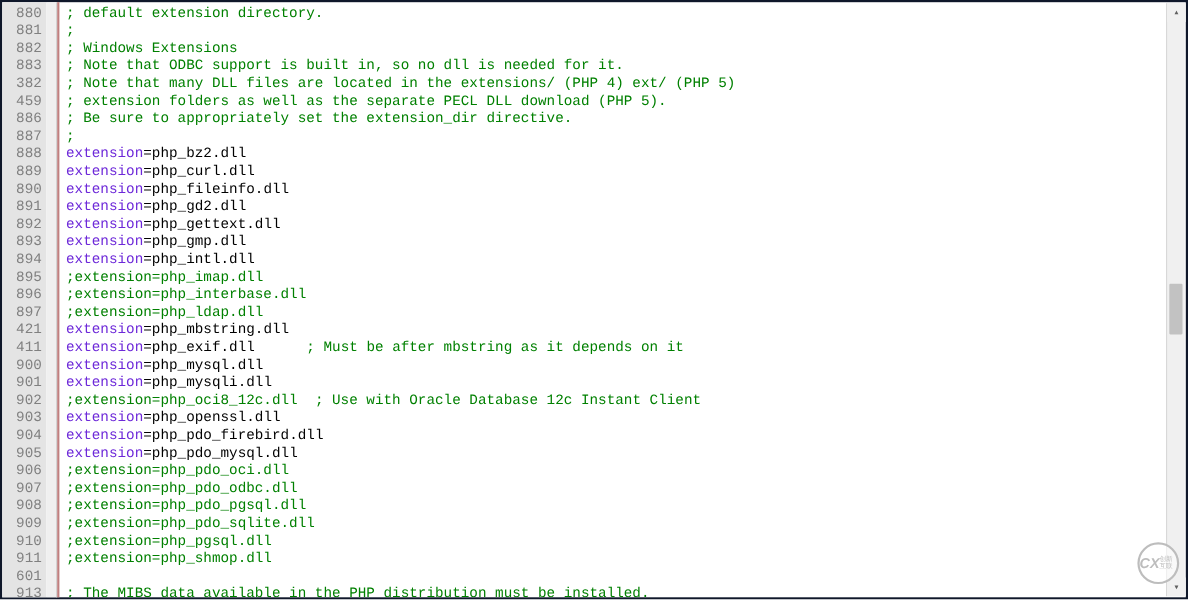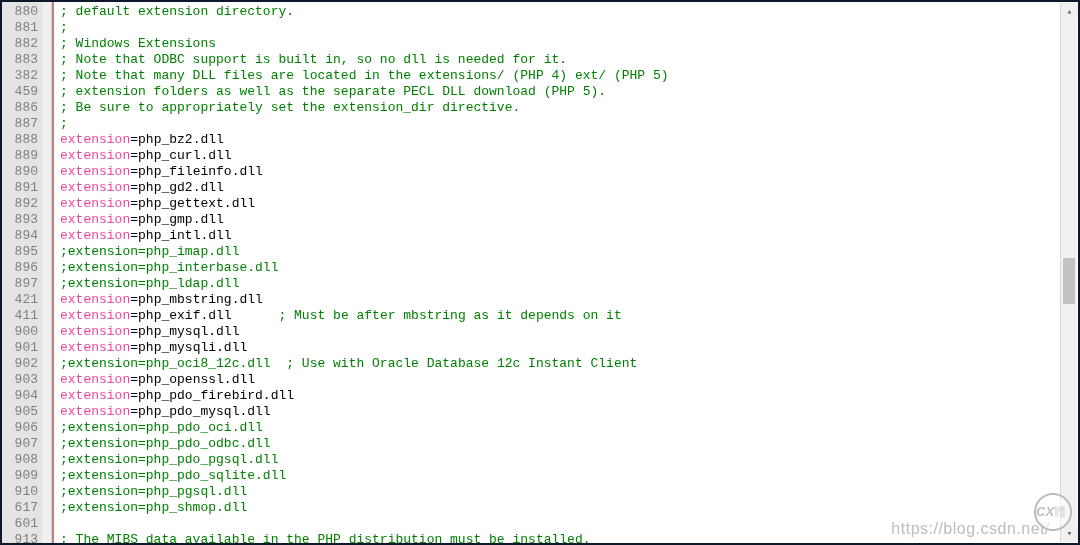--- a/index.html
+++ b/index.html
@@ -35,21 +35,21 @@
     padding: 2px 0 2px 6px;
     white-space: pre;
     overflow: hidden;
     color: #000000;
     position: relative;
     border-radius: 11px;
   }
   .code .row { height: 16px; }
 
   .c-comment { color: #008000; }
-  .c-key     { color: #ec4899; }
+  .c-key     { color: #6d28d9; }
   .c-eq      { color: #000000; }
   .c-val     { color: #000000; }
   .c-disabled{ color: #008000; }
 
   .scrollbar {
     position: absolute;
     top: 1px; right: 1px; bottom: 1px;
     width: 17px;
     background: #f0f0f0;
     border-left: 1px solid #d8d8d8;
@@ -121,35 +121,34 @@
       <div class="ln">901</div>
       <div class="ln">902</div>
       <div class="ln">903</div>
       <div class="ln">904</div>
       <div class="ln">905</div>
       <div class="ln">906</div>
       <div class="ln">907</div>
       <div class="ln">908</div>
       <div class="ln">909</div>
       <div class="ln">910</div>
-      <div class="ln">617</div>
+      <div class="ln">911</div>
       <div class="ln">601</div>
       <div class="ln">913</div>
     </div>
   <div class="margin"></div>
   <div class="margin2"></div>
 
   <div class="code" id="code"><div class="row"><span class="c-comment">; default extension directory.</span></div><div class="row"><span class="c-comment">;</span></div><div class="row"><span class="c-comment">; Windows Extensions</span></div><div class="row"><span class="c-comment">; Note that ODBC support is built in, so no dll is needed for it.</span></div><div class="row"><span class="c-comment">; Note that many DLL files are located in the extensions/ (PHP 4) ext/ (PHP 5)</span></div><div class="row"><span class="c-comment">; extension folders as well as the separate PECL DLL download (PHP 5).</span></div><div class="row"><span class="c-comment">; Be sure to appropriately set the extension_dir directive.</span></div><div class="row"><span class="c-comment">;</span></div><div class="row"><span class="c-key">extension</span><span class="c-eq">=</span><span class="c-val">php_bz2.dll</span></div><div class="row"><span class="c-key">extension</span><span class="c-eq">=</span><span class="c-val">php_curl.dll</span></div><div class="row"><span class="c-key">extension</span><span class="c-eq">=</span><span class="c-val">php_fileinfo.dll</span></div><div class="row"><span class="c-key">extension</span><span class="c-eq">=</span><span class="c-val">php_gd2.dll</span></div><div class="row"><span class="c-key">extension</span><span class="c-eq">=</span><span class="c-val">php_gettext.dll</span></div><div class="row"><span class="c-key">extension</span><span class="c-eq">=</span><span class="c-val">php_gmp.dll</span></div><div class="row"><span class="c-key">extension</span><span class="c-eq">=</span><span class="c-val">php_intl.dll</span></div><div class="row"><span class="c-disabled">;extension=php_imap.dll</span></div><div class="row"><span class="c-disabled">;extension=php_interbase.dll</span></div><div class="row"><span class="c-disabled">;extension=php_ldap.dll</span></div><div class="row"><span class="c-key">extension</span><span class="c-eq">=</span><span class="c-val">php_mbstring.dll</span></div><div class="row"><span class="c-key">extension</span><span class="c-eq">=</span><span class="c-val">php_exif.dll</span><span>      </span><span class="c-comment">; Must be after mbstring as it depends on it</span></div><div class="row"><span class="c-key">extension</span><span class="c-eq">=</span><span class="c-val">php_mysql.dll</span></div><div class="row"><span class="c-key">extension</span><span class="c-eq">=</span><span class="c-val">php_mysqli.dll</span></div><div class="row"><span class="c-disabled">;extension=php_oci8_12c.dll</span><span>  </span><span class="c-comment">; Use with Oracle Database 12c Instant Client</span></div><div class="row"><span class="c-key">extension</span><span class="c-eq">=</span><span class="c-val">php_openssl.dll</span></div><div class="row"><span class="c-key">extension</span><span class="c-eq">=</span><span class="c-val">php_pdo_firebird.dll</span></div><div class="row"><span class="c-key">extension</span><span class="c-eq">=</span><span class="c-val">php_pdo_mysql.dll</span></div><div class="row"><span class="c-disabled">;extension=php_pdo_oci.dll</span></div><div class="row"><span class="c-disabled">;extension=php_pdo_odbc.dll</span></div><div class="row"><span class="c-disabled">;extension=php_pdo_pgsql.dll</span></div><div class="row"><span class="c-disabled">;extension=php_pdo_sqlite.dll</span></div><div class="row"><span class="c-disabled">;extension=php_pgsql.dll</span></div><div class="row"><span class="c-disabled">;extension=php_shmop.dll</span></div><div class="row"></div><div class="row"><span class="c-comment">; The MIBS data available in the PHP distribution must be installed.</span></div></div>
 
   <div class="scrollbar">
     <div class="sb-btn">▴</div>
     <div class="sb-track">
       <div class="sb-thumb"></div>
     </div>
     <div class="sb-btn bottom">▾</div>
   </div>
 
-  <div class="watermark">https://blog.csdn.net/</div>
   <div class="logo">
     <span class="big">CX</span>
     <span class="small">创新互联</span>
   </div>
 </div>
 
 </body></html>

